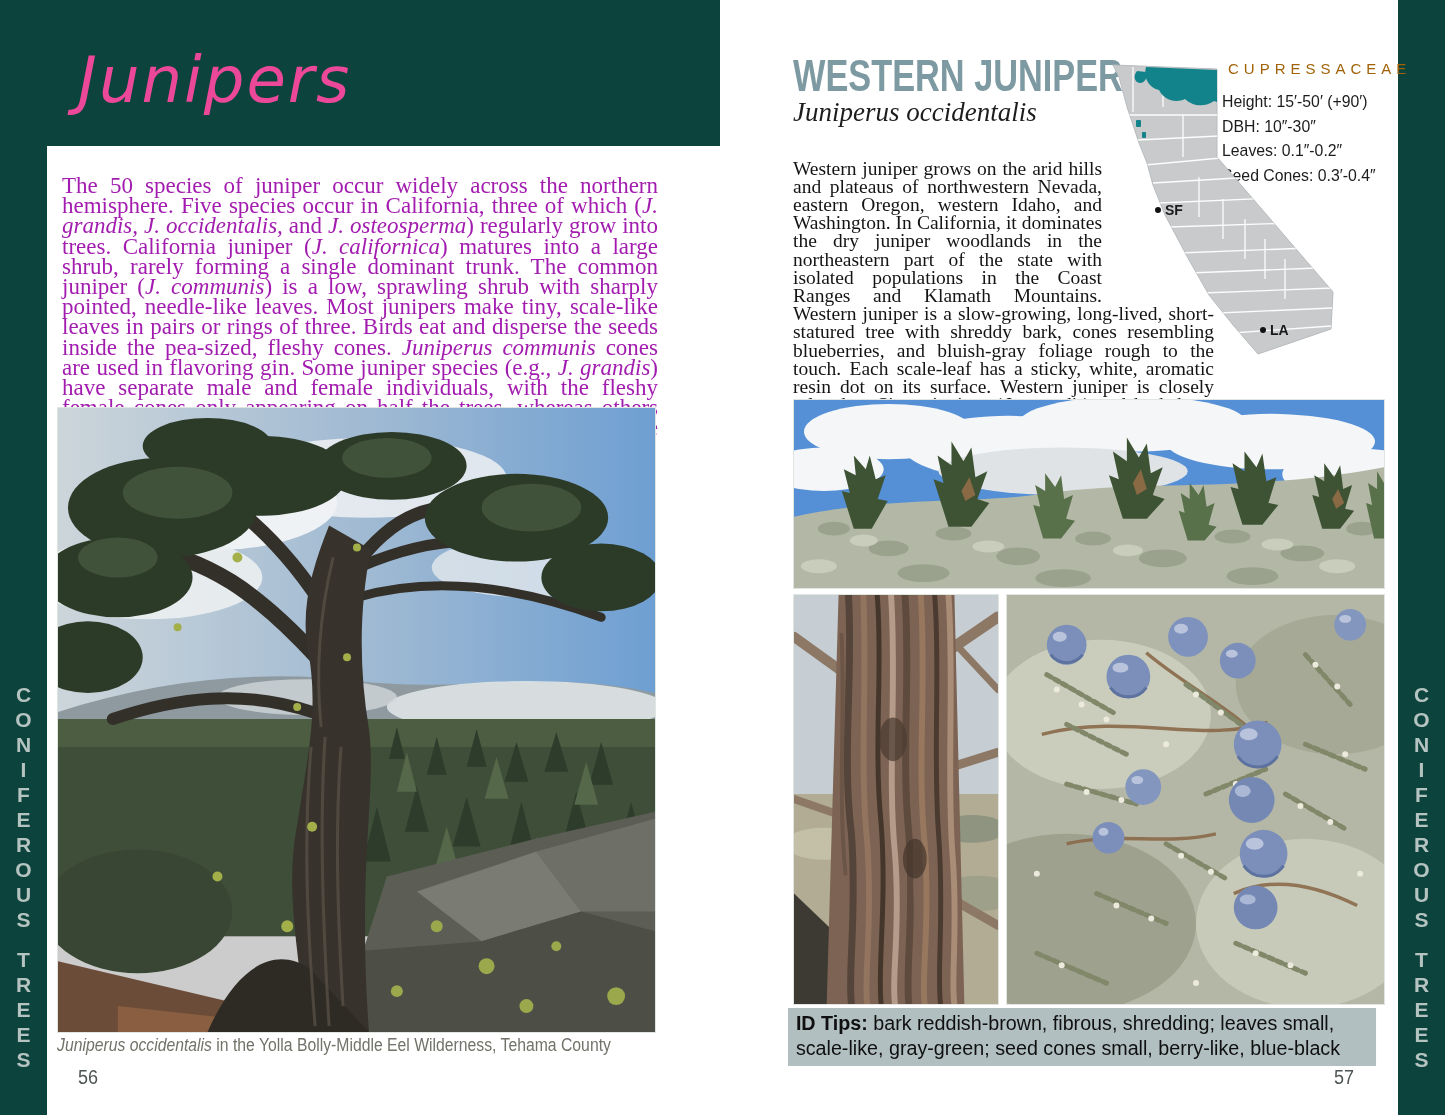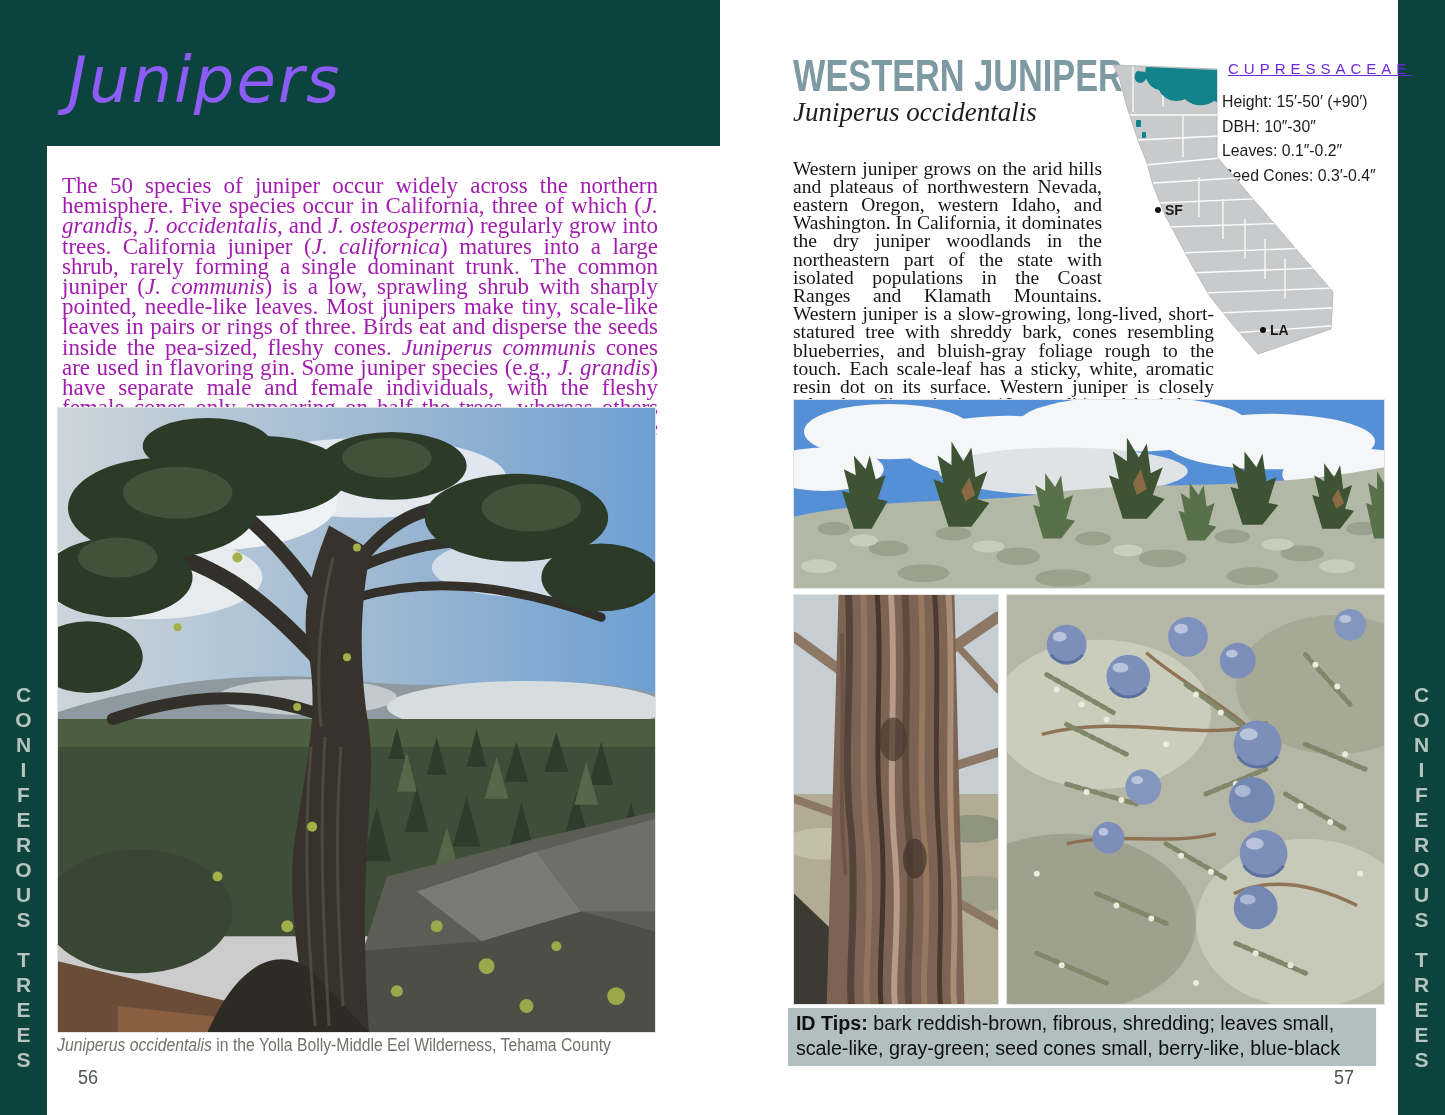--- a/index.html
+++ b/index.html
@@ -9,41 +9,41 @@
   
   .vband{position:absolute;top:0;bottom:0;width:47px;background:#0d433d;}
   #band-left{left:0;}
   #band-right{left:1398px;width:47px;}
   #banner{position:absolute;left:0;top:0;width:720px;height:146px;background:#0d433d;}
   .vletters{position:absolute;left:0;width:47px;top:682px;display:flex;flex-direction:column;
             align-items:center;color:#b5c4c0;font:700 21px/25px "Liberation Sans",sans-serif;}
   .v-gap{height:15px;}
 
   
-  #junipers-title{position:absolute;left:68px;top:48px;width:600px;
-    font:italic 64px/1 "DejaVu Sans",cursive,sans-serif;color:#8b5cf6;letter-spacing:2px;}
+  #junipers-title{position:absolute;left:78px;top:48px;width:600px;
+    font:italic 64px/1 "DejaVu Sans",cursive,sans-serif;color:#ec4899;letter-spacing:2px;}
   #left-intro{position:absolute;left:62px;top:153px;width:596px;
     font-size:23px;line-height:20.2px;text-align:justify;color:#a21caf;}
   #left-photo{position:absolute;left:57px;top:407px;width:599px;height:626px;}
   #left-caption{position:absolute;left:57px;top:1035px;width:599px;
     font:17.5px/21px "Liberation Sans",sans-serif;color:#72726a;
     transform:scaleX(.9);transform-origin:left center;white-space:nowrap;}
   .pagenum{position:absolute;font:20px "Liberation Sans",sans-serif;color:#4e5553;
     transform:scaleX(.9);transform-origin:left center;}
   #pagenum-left{left:78px;top:1066px;}
   #pagenum-right{left:1334px;top:1066px;}
 
   
   #species-heading{position:absolute;left:793px;top:54px;
     font:700 44px/1 "Liberation Sans",sans-serif;color:#7d99a1;letter-spacing:0px;
     transform:scaleX(.78);transform-origin:left center;white-space:nowrap;}
   #species-latin{position:absolute;left:793px;top:98px;
     font:italic 27px/1.1 "Liberation Serif",serif;color:#1d1d1d;}
   #family-name{position:absolute;left:1228px;top:60px;
-    font:15px "Liberation Sans",sans-serif;color:#6d28d9;letter-spacing:5px;white-space:nowrap;text-decoration:underline;}
+    font:15px "Liberation Sans",sans-serif;color:#a16207;letter-spacing:5px;white-space:nowrap;}
   #stats{position:absolute;left:1222px;top:90px;font:17px/24.5px "Liberation Sans",sans-serif;
     color:#1c1c1c;transform:scaleX(.93);transform-origin:left top;white-space:nowrap;}
   #range-map{position:absolute;left:1103px;top:57px;width:287px;height:343px;font-weight:bold;}
   #right-body{position:absolute;left:793px;top:140px;width:421px;
     font-size:19.5px;line-height:18.2px;text-align:justify;color:#141414;}
   #right-body .wrap-spacer{float:right;width:112px;height:128px;}
   #landscape-photo{position:absolute;left:793px;top:399px;width:592px;height:190px;}
   #bark-photo{position:absolute;left:793px;top:594px;width:206px;height:411px;}
   #berries-photo{position:absolute;left:1006px;top:594px;width:379px;height:411px;}
   #id-tips{position:absolute;left:788px;top:1008px;width:581px;background:#b1bfc0;

